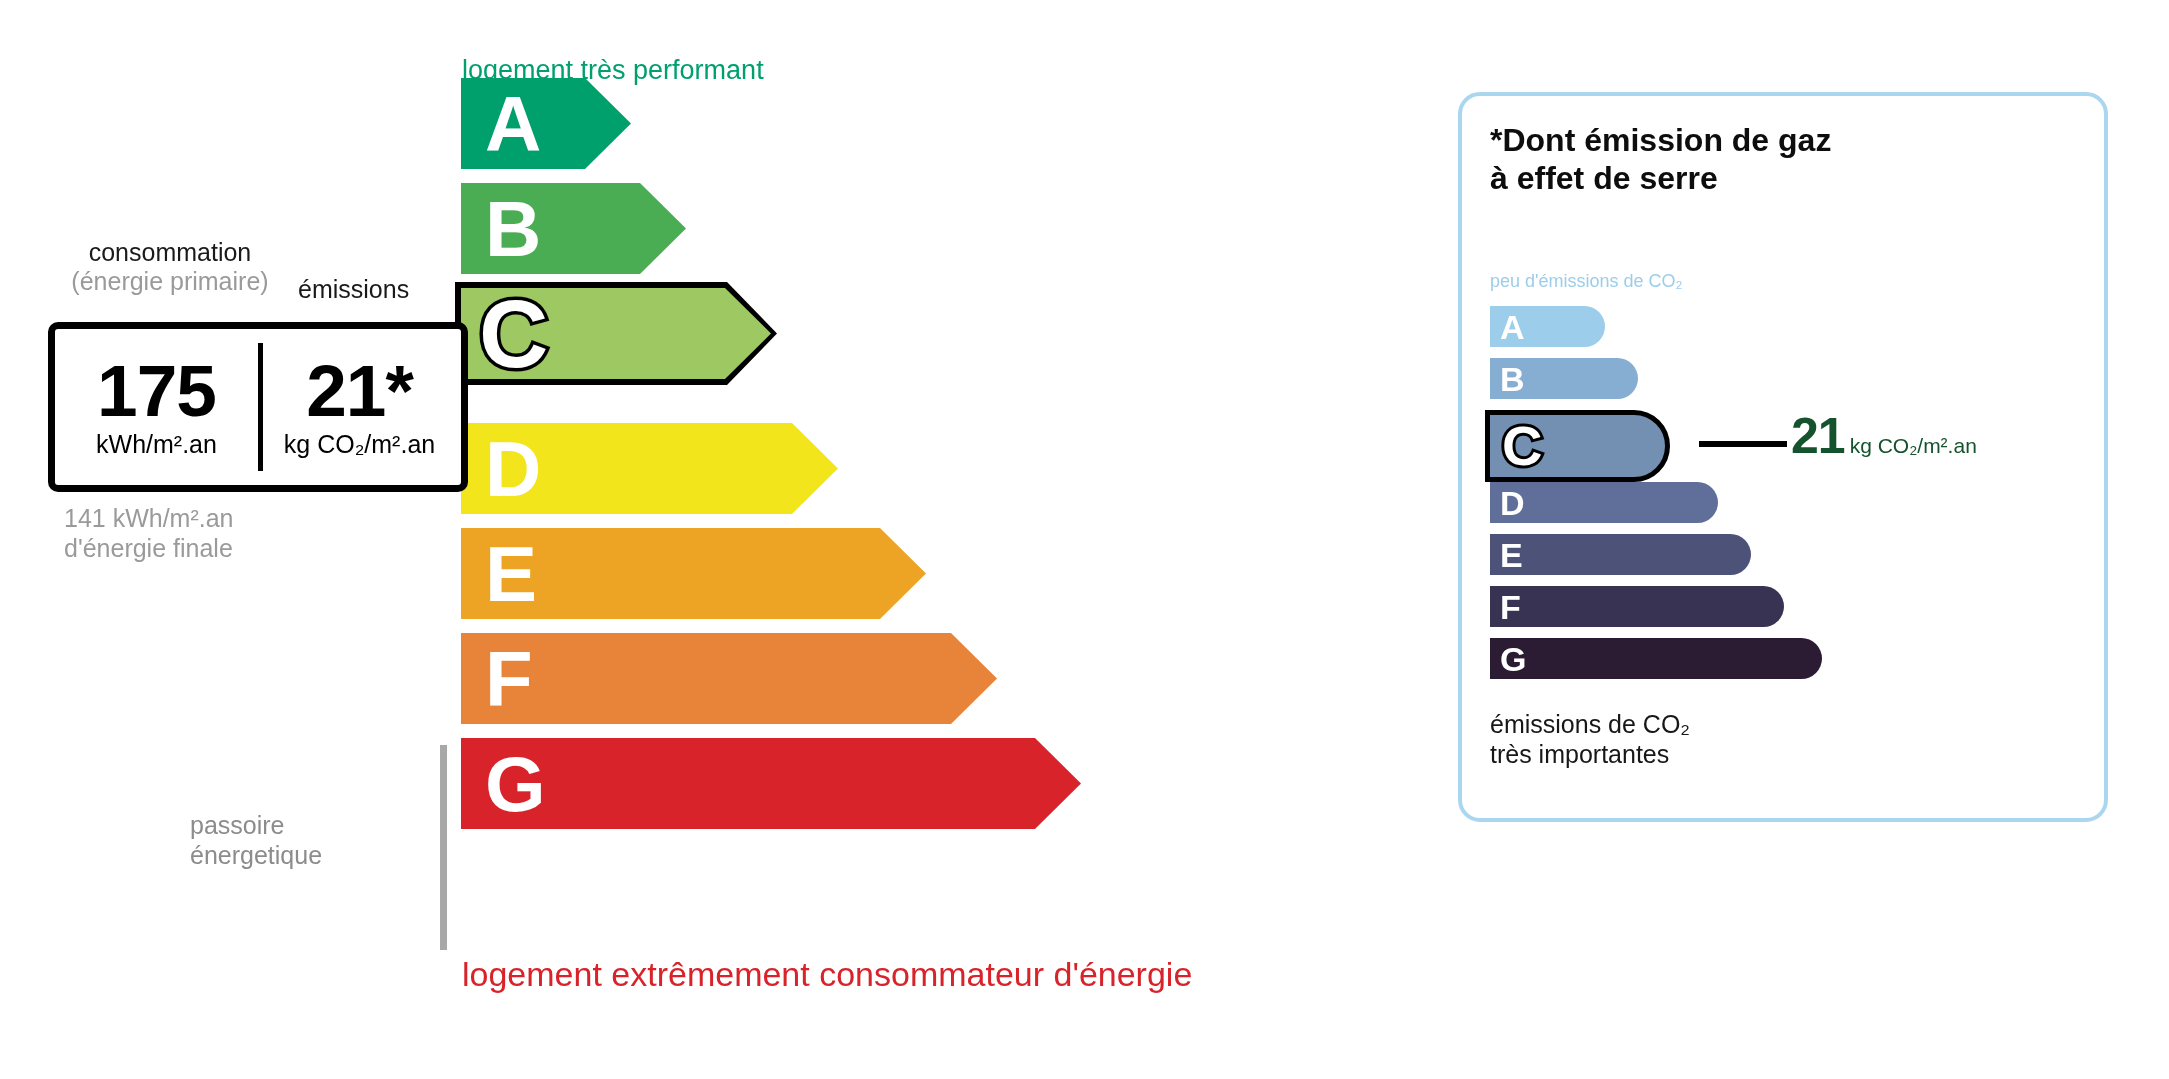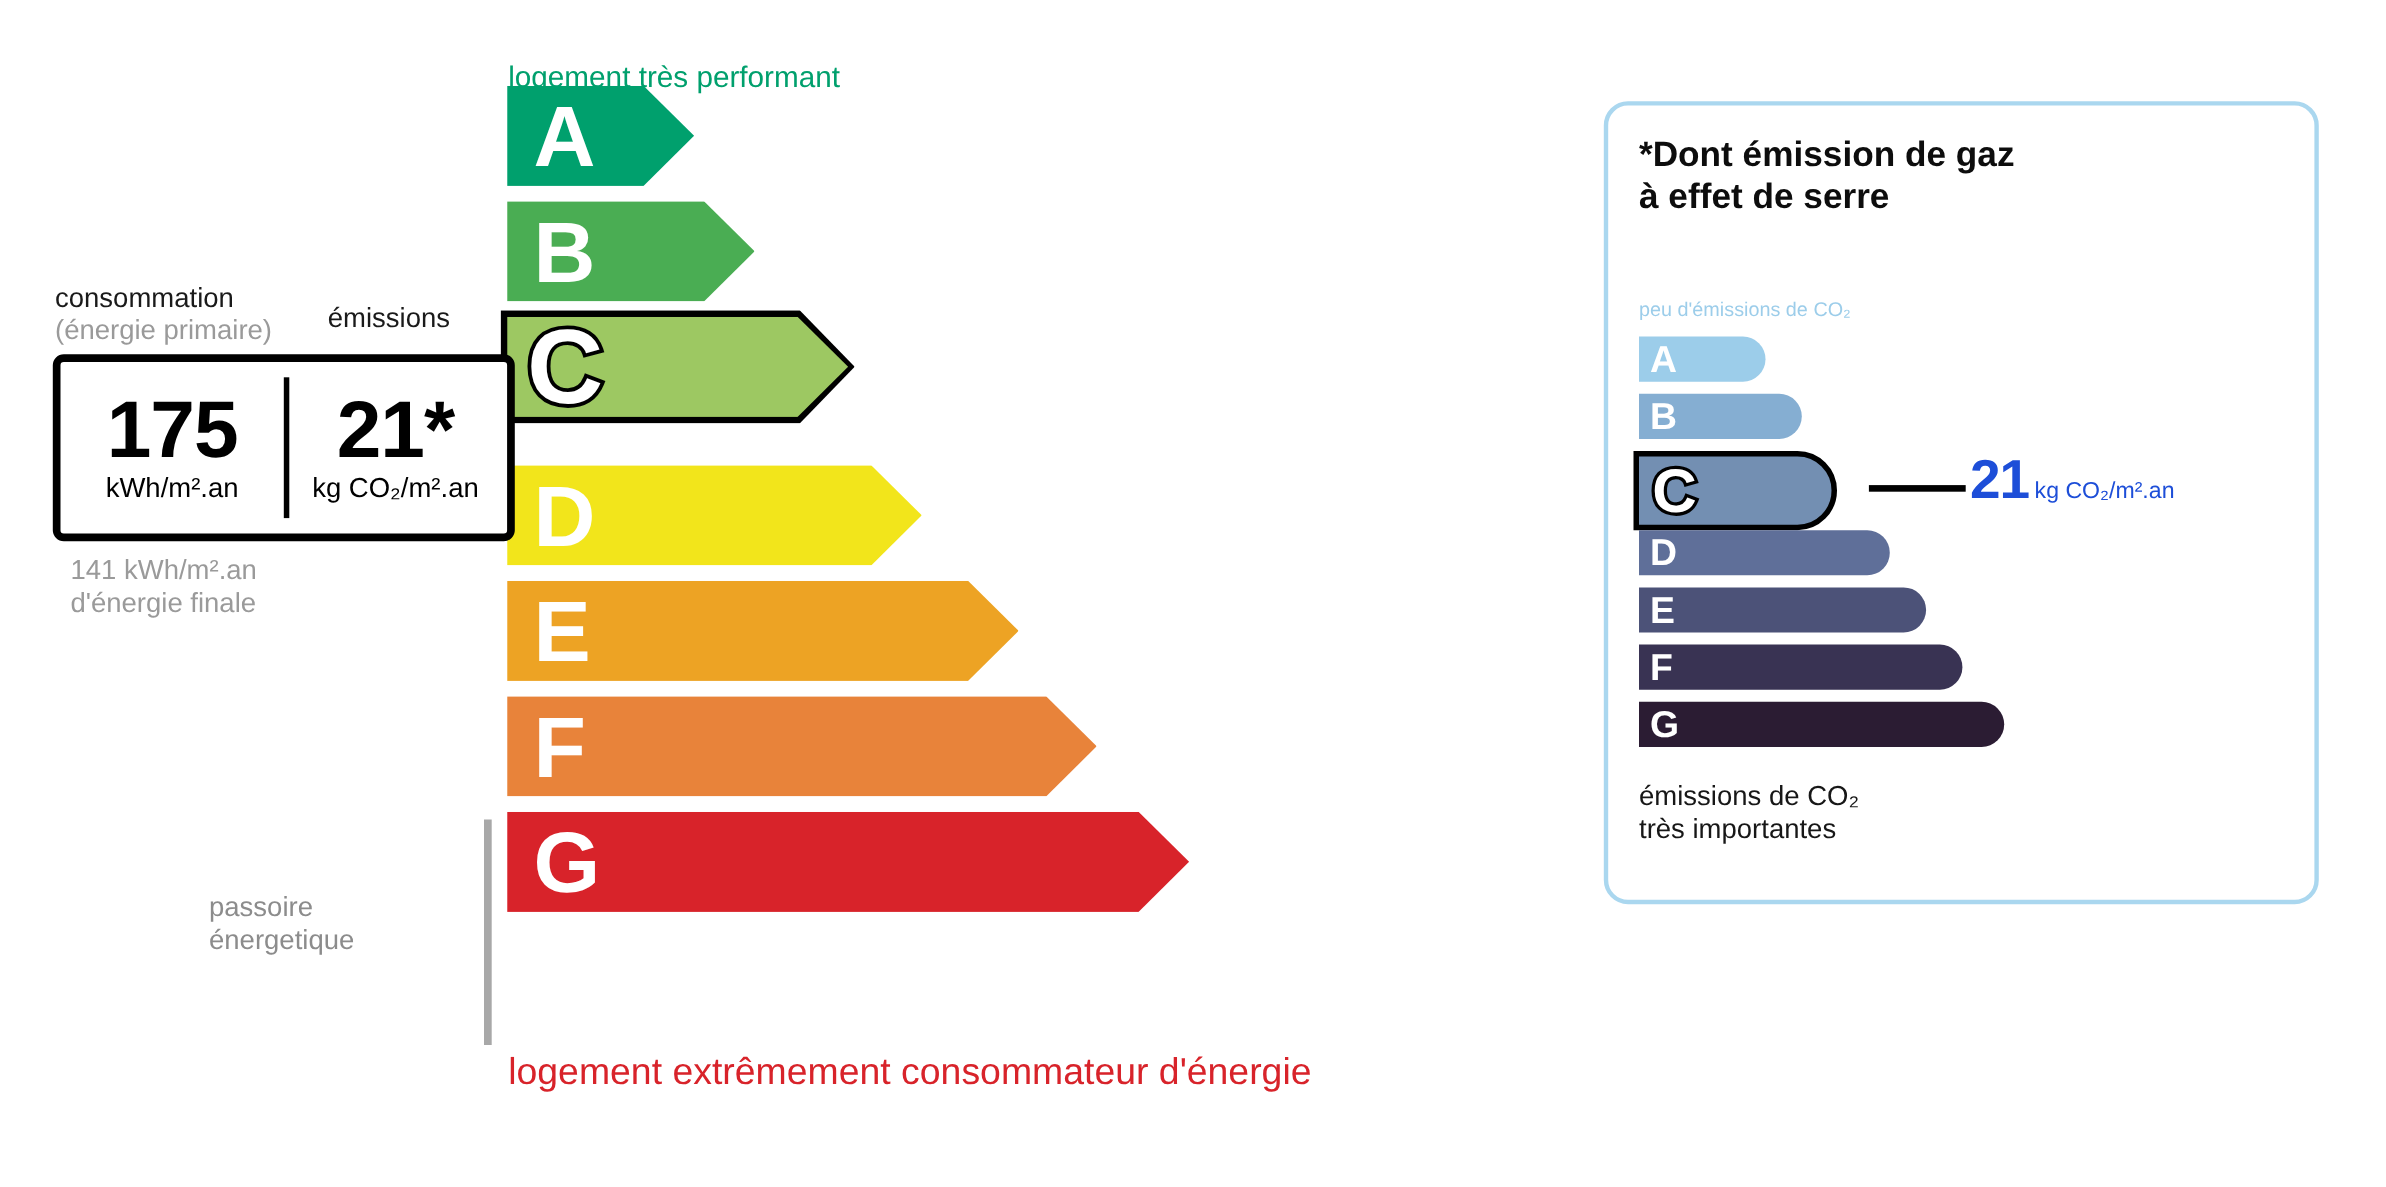--- a/index.html
+++ b/index.html
@@ -33,22 +33,23 @@
     position: absolute;
     left: 462px; top: 955px;
     font-size: 34px;
     color: #d8232a;
     white-space: nowrap;
   }
 
   
   .hdr-conso {
     position: absolute;
-    left: 50px; top: 257px;
+    left: 50px; top: 238px;
     width: 240px;
+    text-align: center;
     font-size: 25px;
     color: #1a1a1a;
     line-height: 1.16;
   }
   .hdr-conso .sub { color: #9a9a9a; display: block; }
   .hdr-emis {
     position: absolute;
     left: 298px; top: 275px;
     font-size: 25px;
     color: #1a1a1a;
@@ -220,21 +221,21 @@
     left: 12px;
   }
   #co2-leader {
     position: absolute;
     height: 6px;
     background: #000;
   }
   #co2-value {
     position: absolute;
     white-space: nowrap;
-    color: #1d4ed8;
+    color: #14532d;
   }
   #co2-value .num {
     font-size: 50px;
     font-weight: bold;
     letter-spacing: -1px;
   }
   #co2-value .unit {
     font-size: 21px;
     margin-left: 5px;
   }

